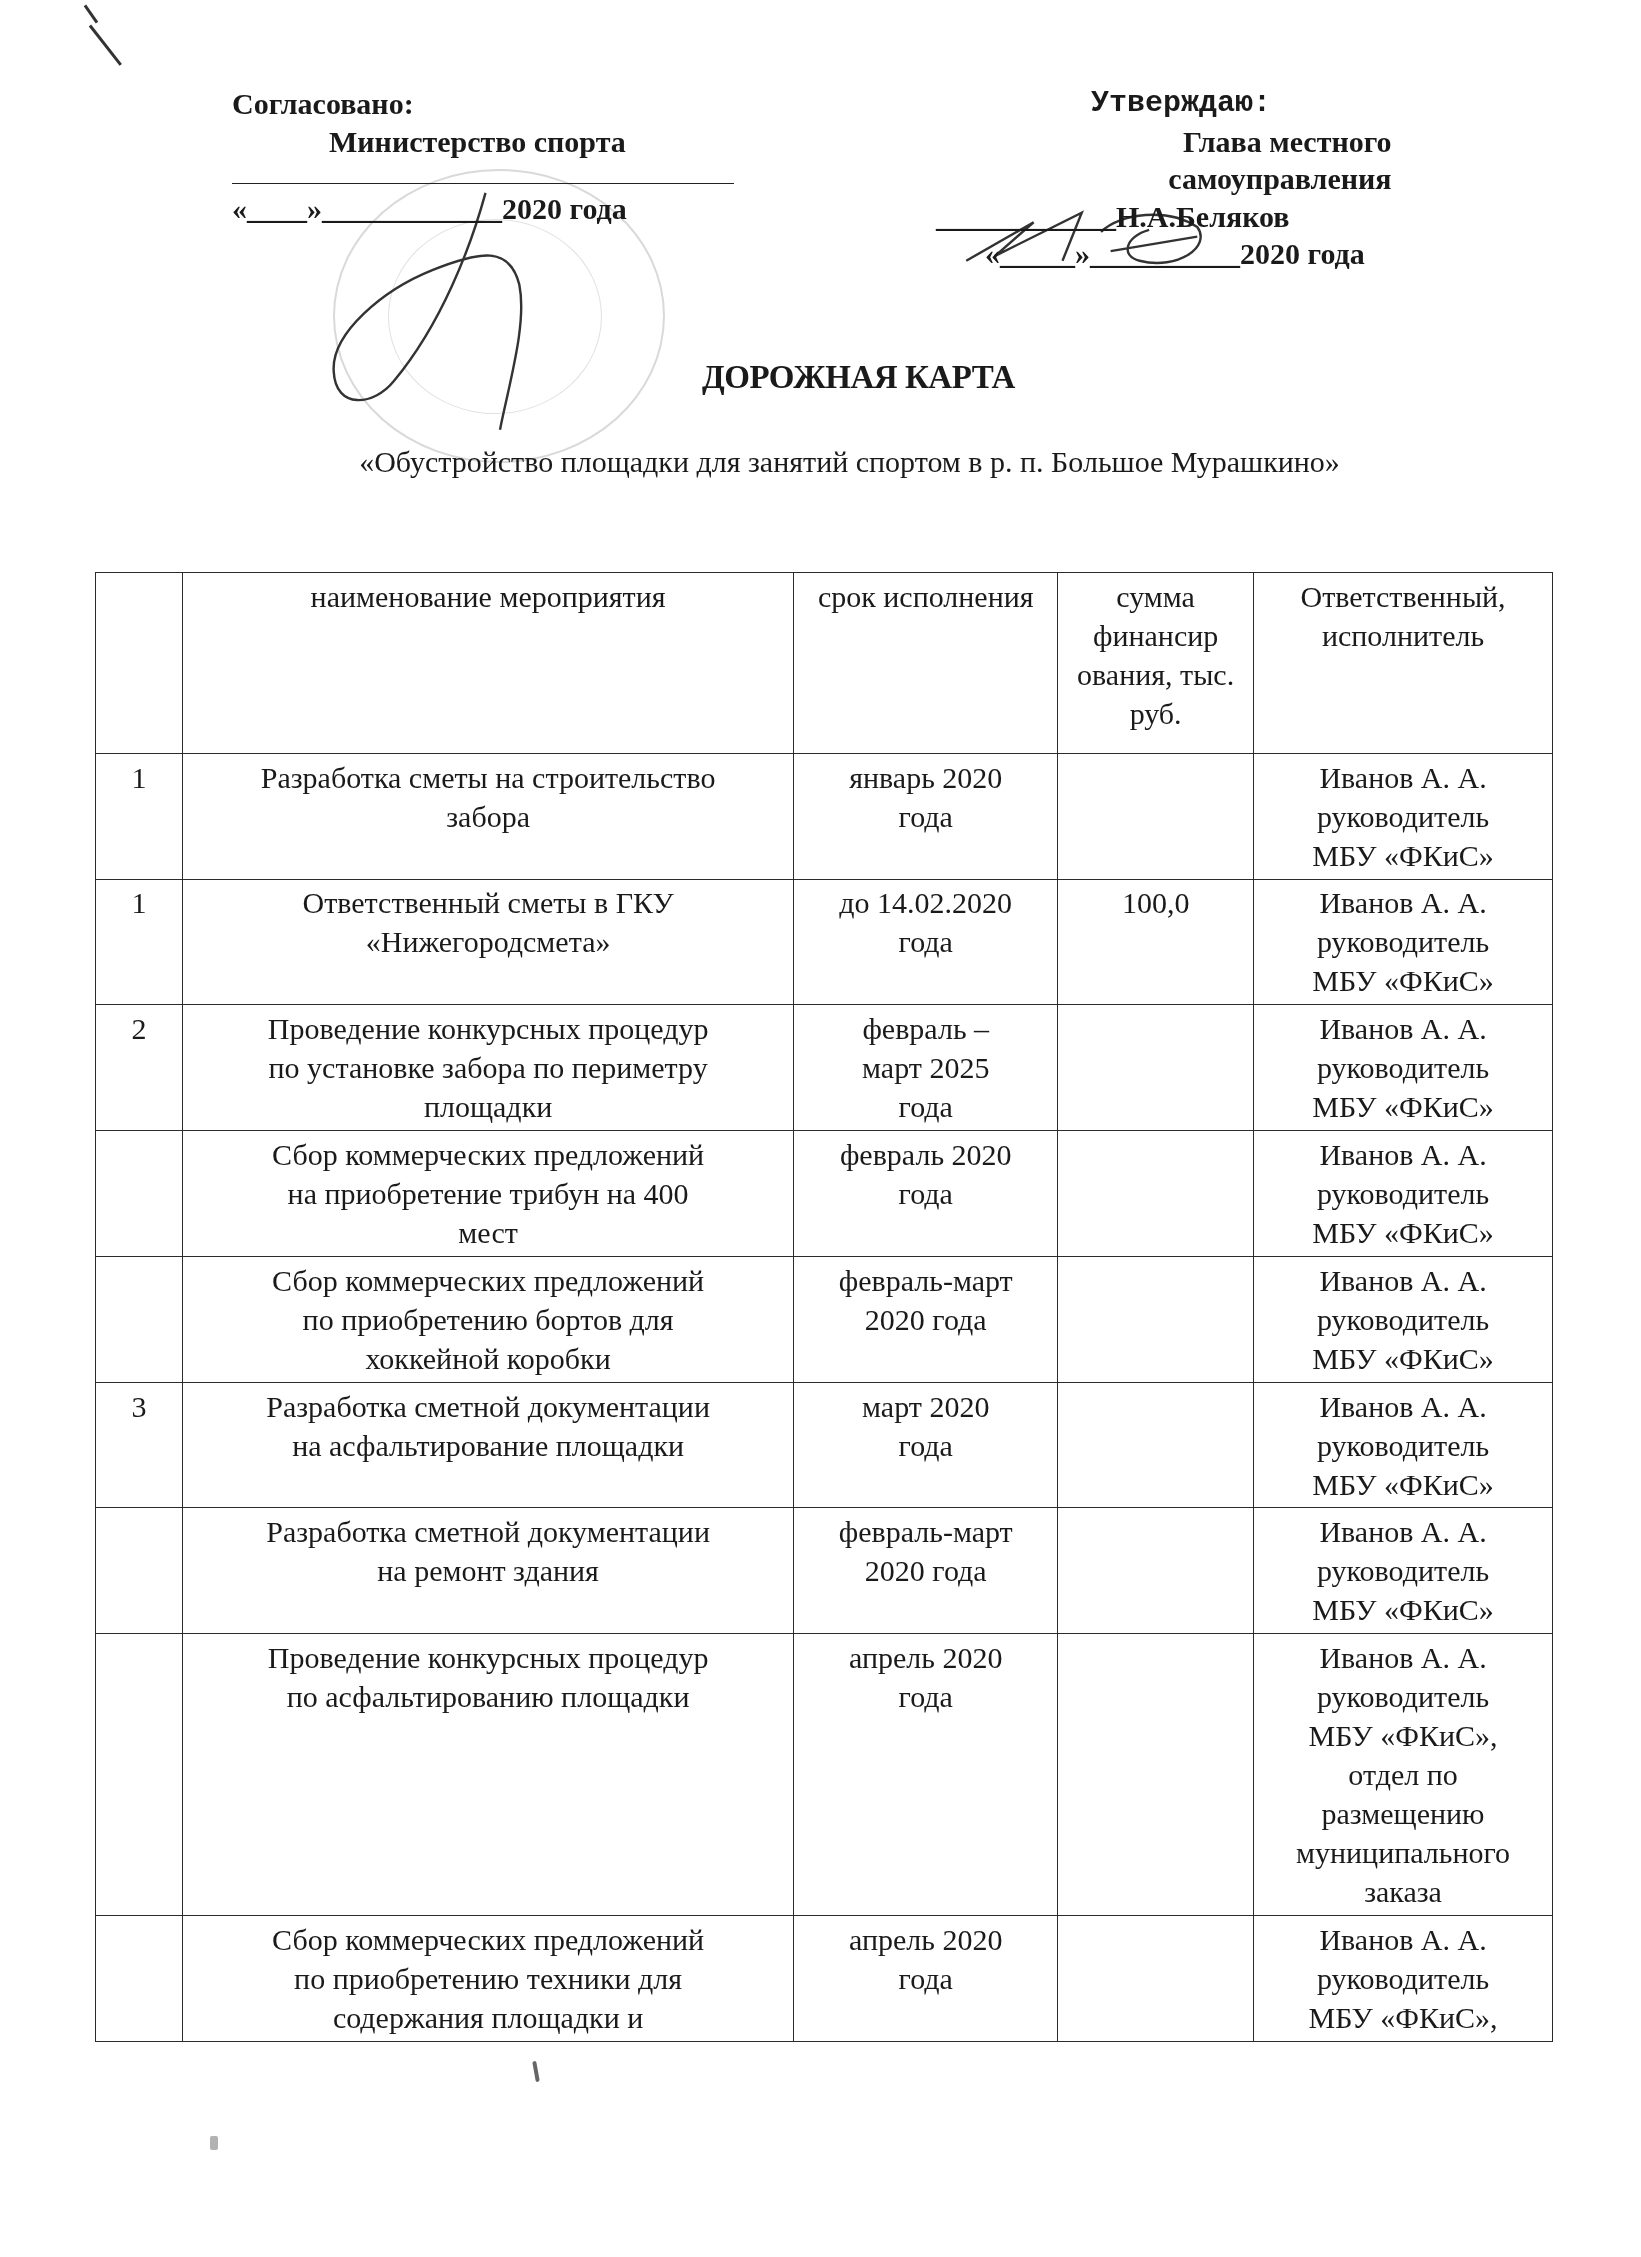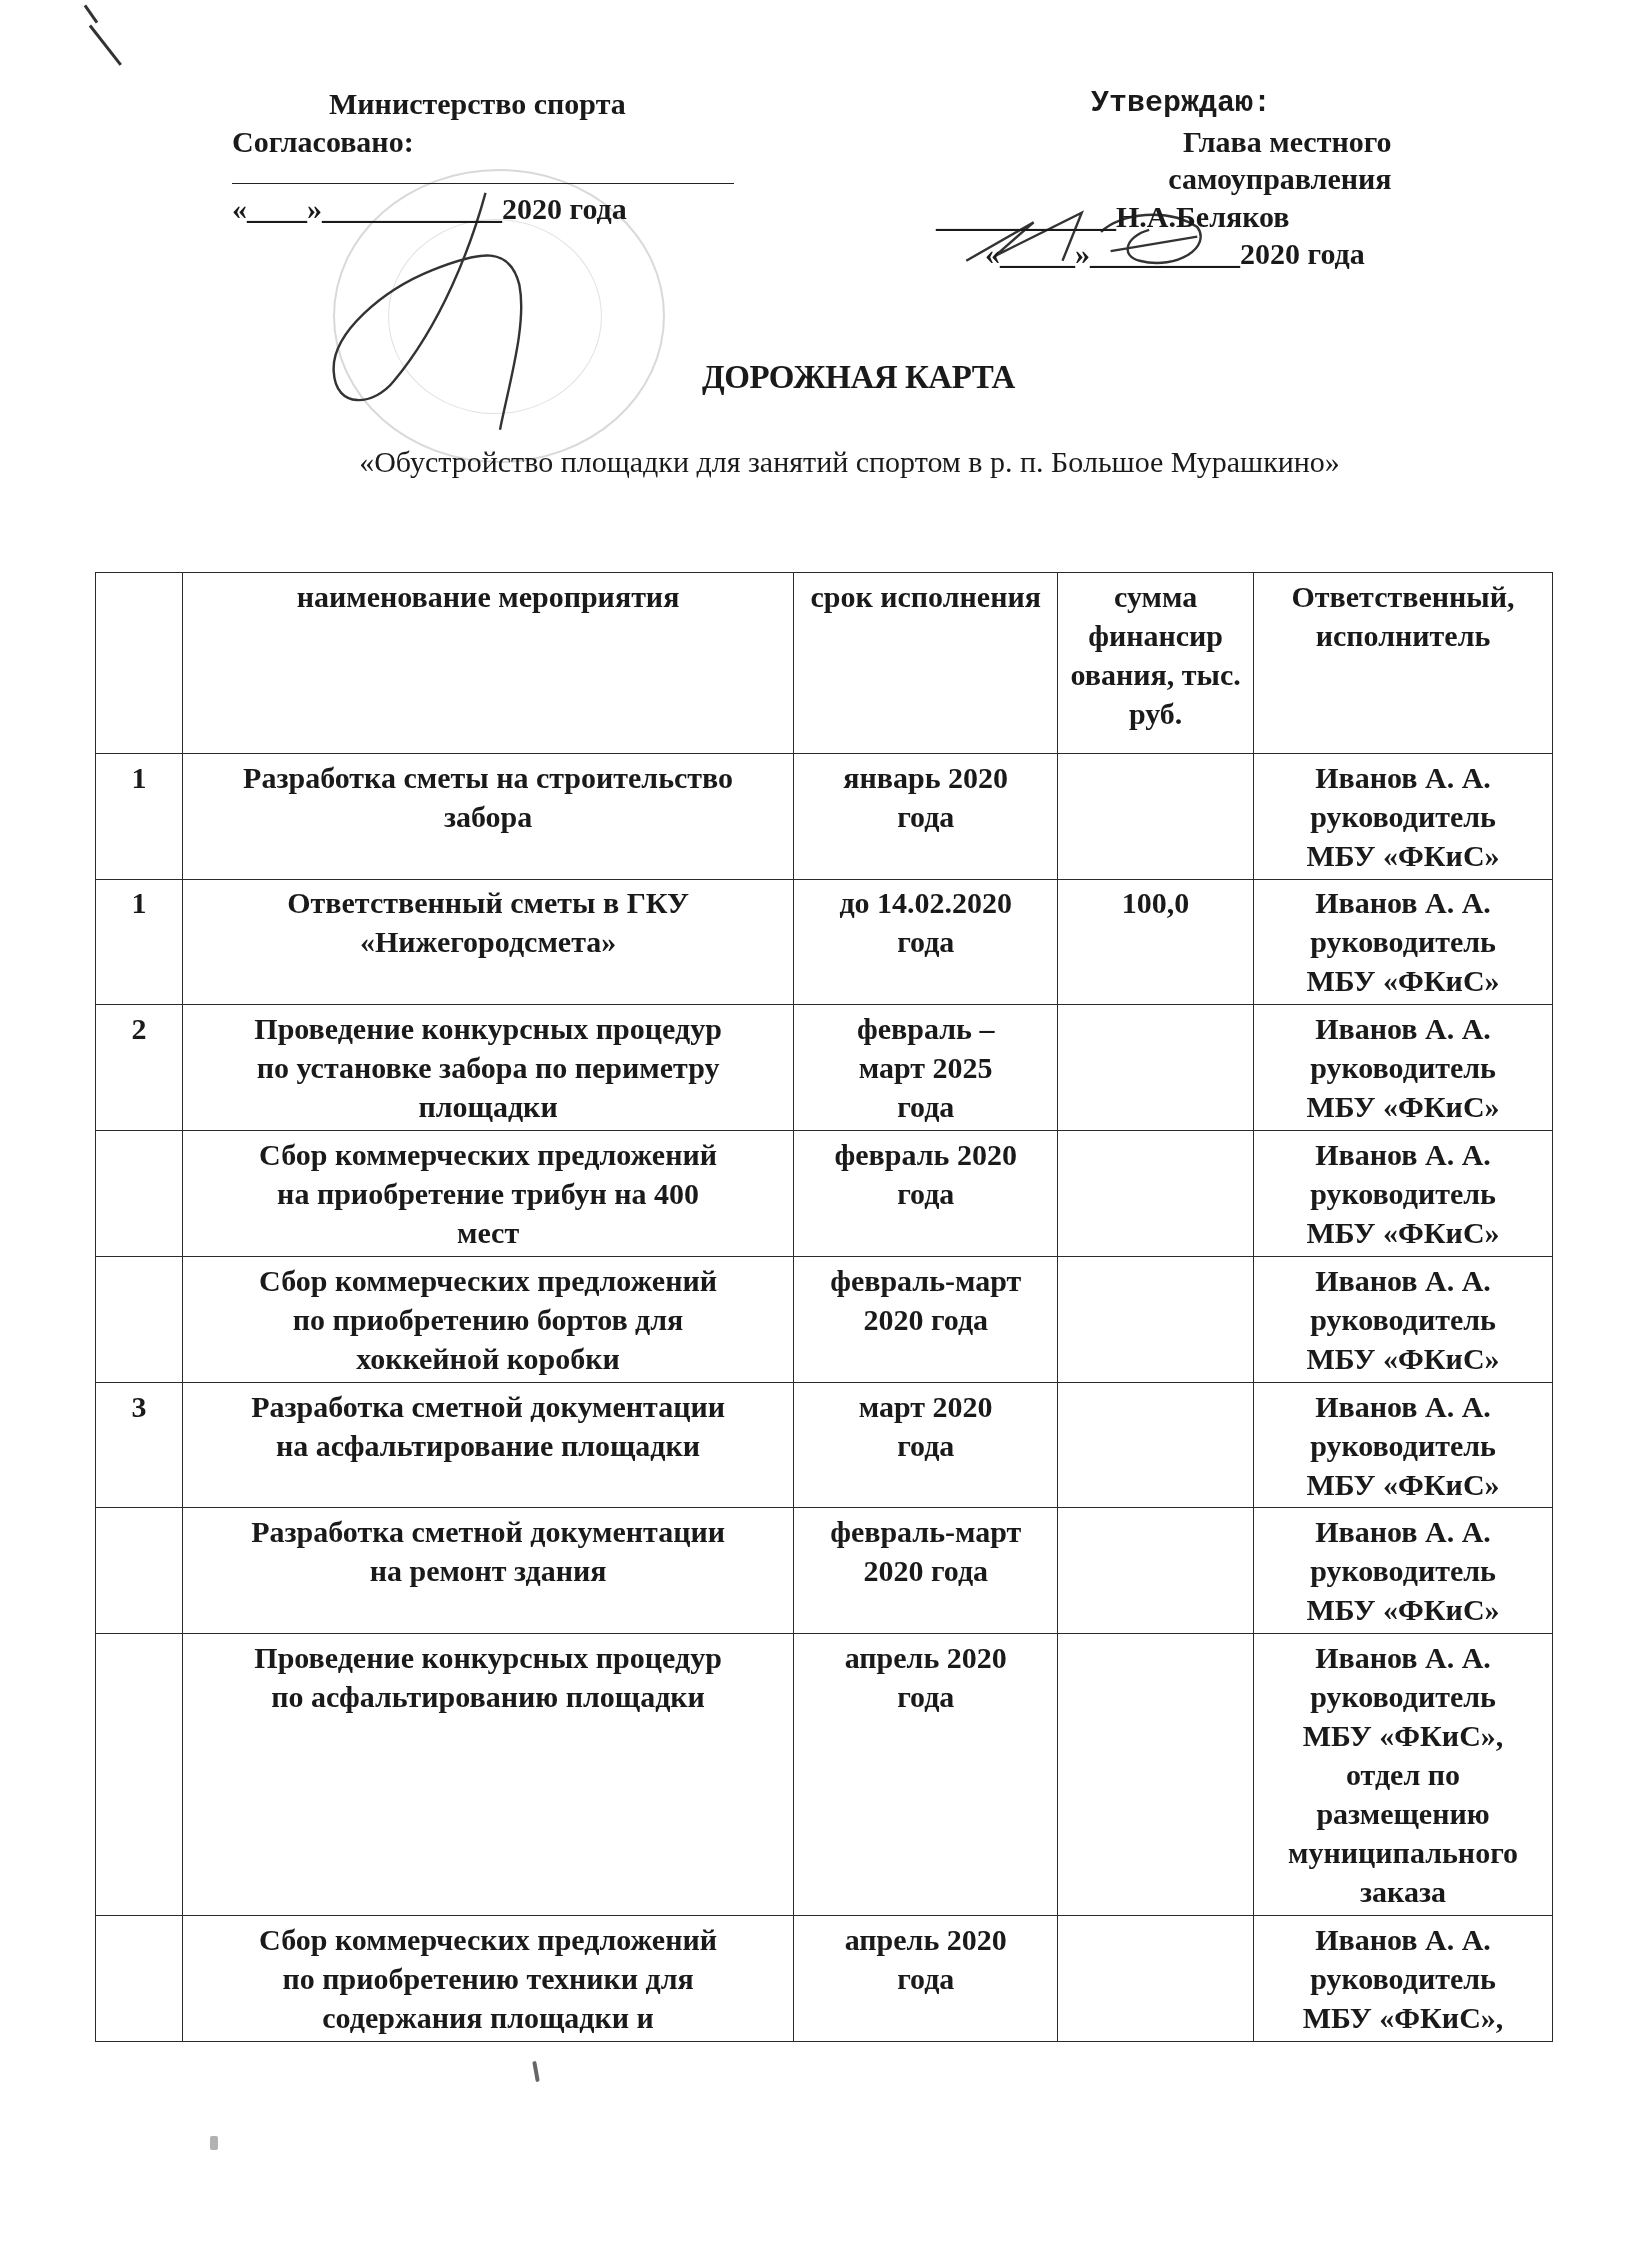--- a/index.html
+++ b/index.html
@@ -33,21 +33,21 @@
     font-size: 30px; line-height: 1.3;
   }
   .subtitle .s1 { padding-left: 116px; }
 
   table.roadmap {
     position: absolute; left: 95px; top: 572px; width: 1458px;
     border-collapse: collapse; font-size: 30px; line-height: 1.3;
   }
   table.roadmap td, table.roadmap th {
     border: 1.9px solid #2b2b2b; vertical-align: top; text-align: center;
-    font-weight: bold; padding: 3.9px 7.7px;
+    font-weight: normal; padding: 3.9px 7.7px;
   }
   col.c-num { width: 87px; }
   col.c-name { width: 612px; }
   col.c-date { width: 264px; }
   col.c-sum { width: 196px; }
   col.c-resp { width: 299px; }
   table.roadmap th { height: 172px; }
   table.roadmap td.num { text-align: center; padding-left: 0; padding-right: 0; }
   table.roadmap td .pl { display: block; white-space: pre-line; }
   tr.last td { border-bottom: 1.9px solid #2b2b2b; }
@@ -63,22 +63,22 @@
 
 <svg class="sig-left" viewBox="0 0 270 270">
   <path d="M165,5 C150,60 120,140 70,200 C50,225 10,230 8,190 C5,150 60,105 110,85 C160,65 190,60 200,100 C208,140 190,200 180,250" fill="none" stroke="#333" stroke-width="2.5"></path>
 </svg>
 
 <svg class="sig-right" viewBox="0 0 300 80">
   <path d="M10,60 L80,20 L40,55 L130,10 L110,60 M150,30 C170,10 220,5 250,25 C265,45 230,70 190,60 C170,55 175,35 200,28 M160,50 L250,35" fill="none" stroke="#333" stroke-width="2.5"></path>
 </svg>
 
 <div class="approval left-block">
+  <div class="line">Согласовано:</div>
   <div class="line" style="padding-left:97px;">Министерство спорта</div>
-  <div class="line">Согласовано:</div>
   <div class="line" style="height:23px; border-bottom:1.9px solid #222; width:502px;"></div>
   <div class="line" style="margin-top:5.8px;">«____»____________2020 года</div>
 </div>
 
 <div class="approval right-block">
   <div class="line" style="padding-left:29px;font-family:Liberation Mono, monospace;">Утверждаю:</div>
   <div class="line" style="padding-left:121px;">Глава местного</div>
   <div class="line" style="padding-left:24px;text-align:right;">самоуправления</div>
   <div class="line" style="margin-left:-126px;">____________Н.А.Беляков</div>
   <div class="line" style="margin-left:-77px;">«_____»__________2020 года</div>

